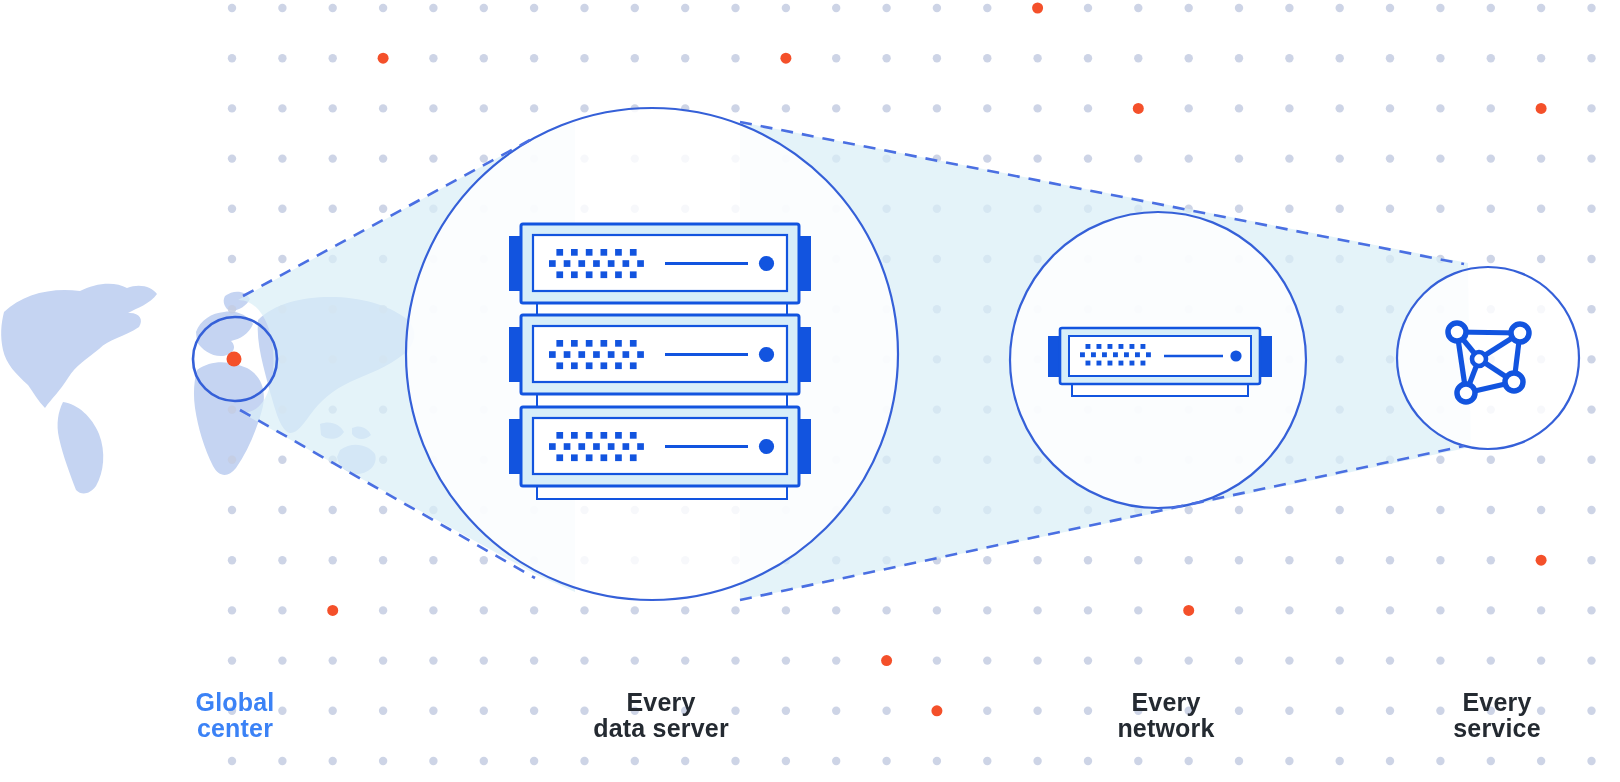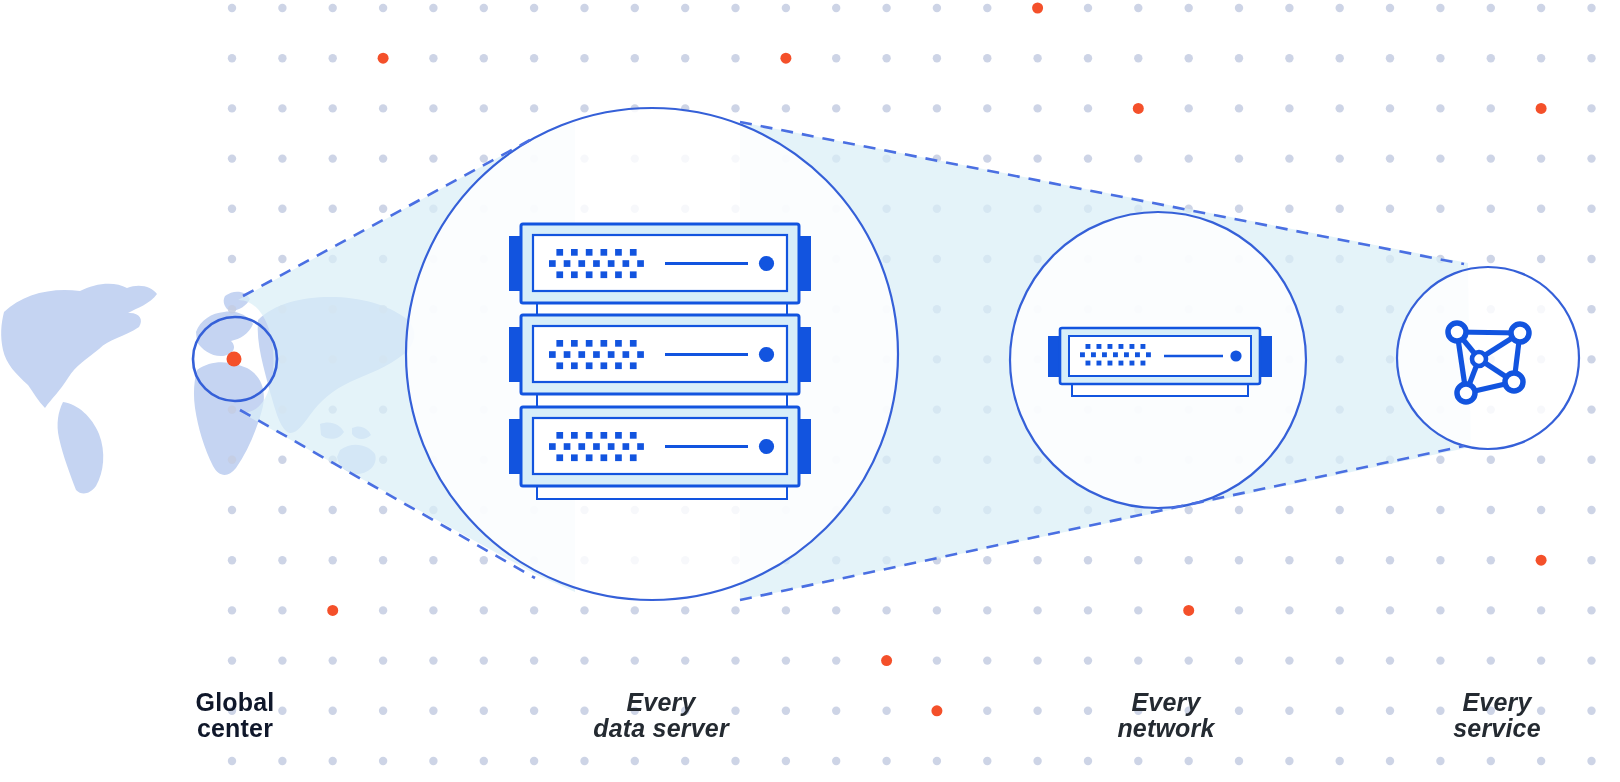--- a/index.html
+++ b/index.html
@@ -2,22 +2,22 @@
 <html><head>
 <meta charset="utf-8">
 <style>
   html,body{margin:0;padding:0;background:#ffffff;}
   #stage{position:relative;width:1620px;height:782px;overflow:hidden;
          font-family:"Liberation Sans",sans-serif;background:#ffffff;}
   #stage svg{position:absolute;left:0;top:0;}
   .lbl{position:absolute;top:690px;width:260px;text-align:center;
        font-weight:bold;font-size:25px;line-height:25.5px;letter-spacing:.2px;}
   .lbl span{display:block;}
-  .lbl-blue{color:#0f172a;}
-  .lbl-dark{color:#242A31;font-style:italic;}
+  .lbl-blue{color:#3b82f6;}
+  .lbl-dark{color:#242A31;}
 </style>
 </head>
 <body>
 
 <div id="stage">
   <svg width="1620" height="782" viewBox="0 0 1620 782">
 
     <g id="world-map" fill="#C5D4F2">
       <path d="M4 312 C22 294 52 287 80 291 C95 283 115 281 127 288 C140 283 152 287 157 294 C150 304 137 308 128 313 C139 312 144 319 139 327 C124 337 109 339 99 349 C86 360 76 365 68 378 C60 391 52 398 45 408 C38 401 33 392 28 385 C16 374 6 364 3 350 C0 336 1 324 4 312 Z"></path>
       <path d="M63 402 C78 404 92 417 99 434 C106 452 104 472 96 486 C90 494 82 496 76 490 C70 474 63 456 59 438 C56 424 58 412 63 402 Z"></path>

